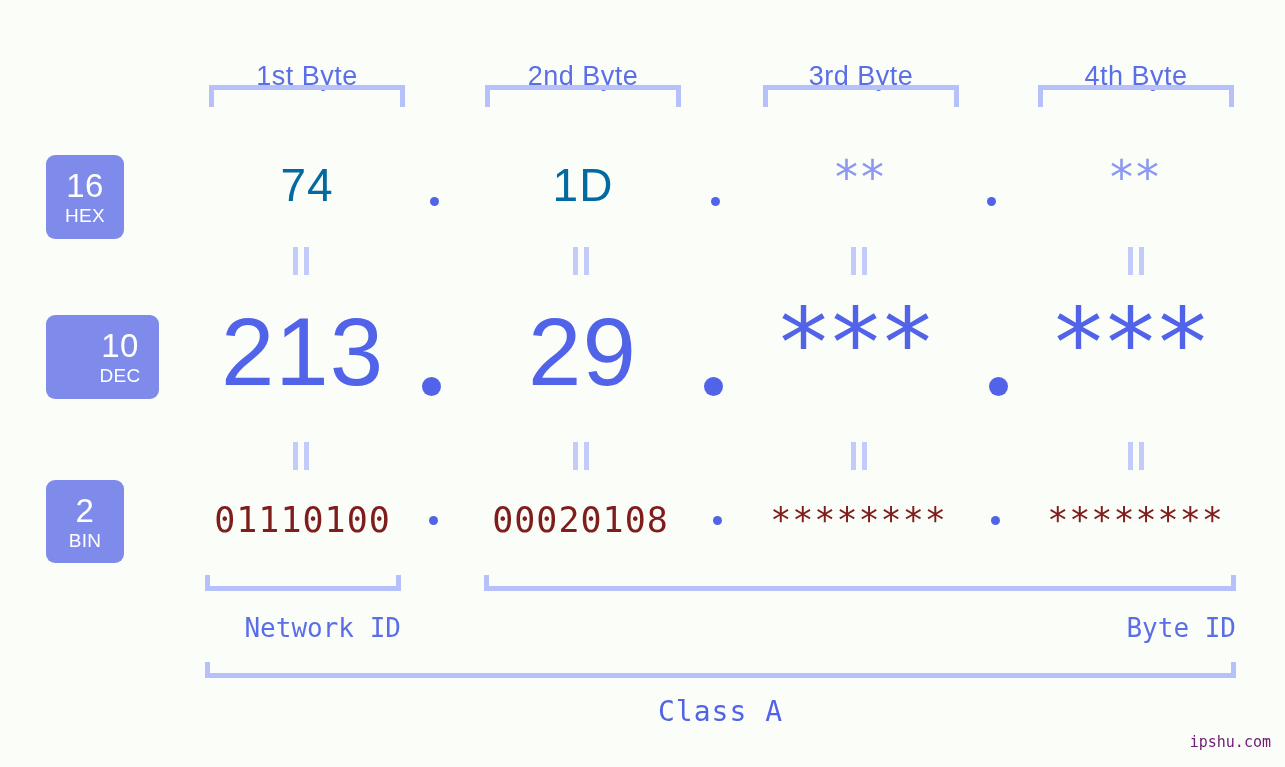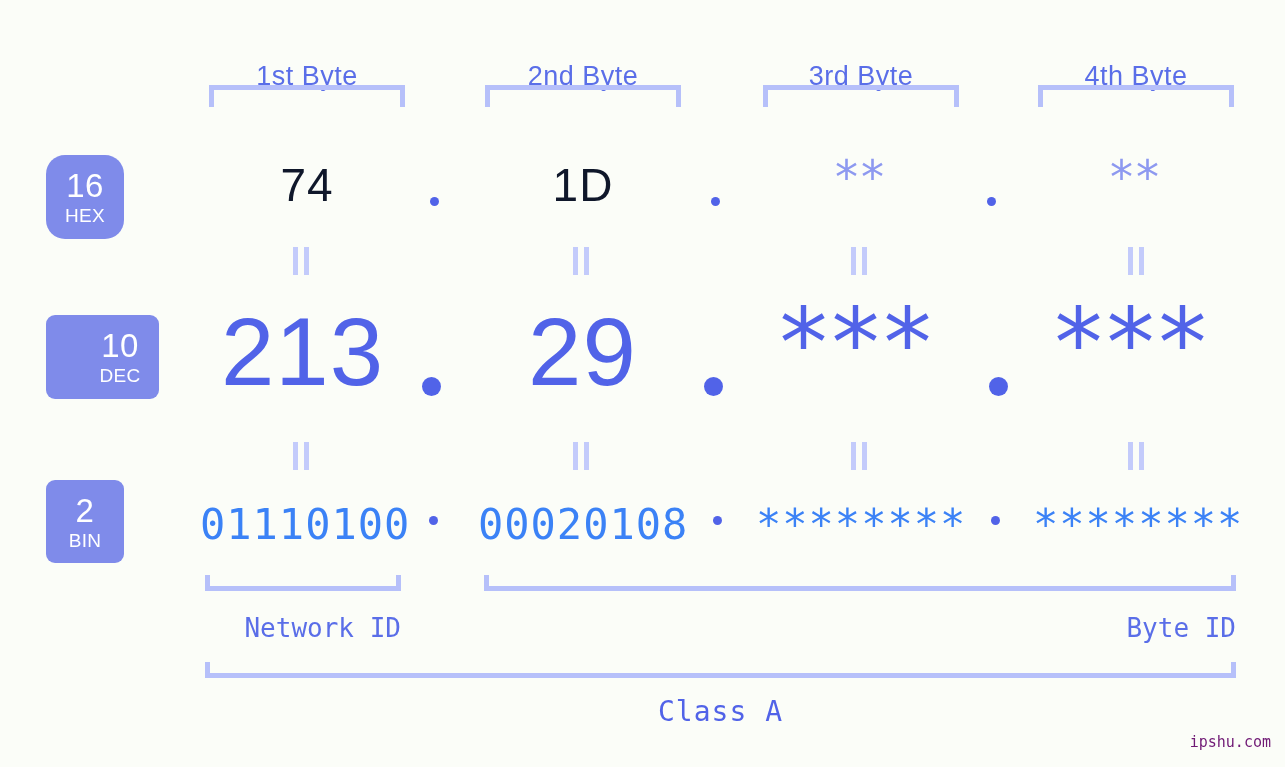--- a/index.html
+++ b/index.html
@@ -79,21 +79,21 @@
 
   
   .cell {
     position: absolute;
     text-align: center;
     white-space: pre;
   }
 
   .hex-val {
     font-size: 46px;
-    color: #0f172a;
+    color: #0369a1;
     font-family: "Liberation Sans", sans-serif;
     letter-spacing: 1px;
   }
   .hex-star {
     font-size: 46px;
     color: #8d99f0;
     font-family: "DejaVu Sans", sans-serif;
     letter-spacing: 3px;
   }
   .dec-val {
@@ -102,22 +102,22 @@
     font-family: "Liberation Sans", sans-serif;
     letter-spacing: 1px;
   }
   .dec-star {
     font-size: 96px;
     color: #5163e8;
     font-family: "DejaVu Sans", sans-serif;
     letter-spacing: 4px;
   }
   .bin-val {
-    font-size: 42px;
-    color: #3b82f6;
+    font-size: 35px;
+    color: #7f1d1d;
     font-family: "DejaVu Sans Mono", monospace;
     letter-spacing: 1px;
   }
 
   
   .dot {
     position: absolute;
     border-radius: 50%;
     background: #5163e8;
   }
@@ -173,21 +173,21 @@
   <div class="byte-header" style="left:209px;width:196px;">1st Byte</div>
   <div class="byte-header" style="left:485px;width:196px;">2nd Byte</div>
   <div class="byte-header" style="left:763px;width:196px;">3rd Byte</div>
   <div class="byte-header" style="left:1038px;width:196px;">4th Byte</div>
 
   <div class="bracket-top" style="left:209px;top:85px;width:196px;"></div>
   <div class="bracket-top" style="left:485px;top:85px;width:196px;"></div>
   <div class="bracket-top" style="left:763px;top:85px;width:196px;"></div>
   <div class="bracket-top" style="left:1038px;top:85px;width:196px;"></div>
 
-  <div class="badge" style="top:155px;height:84px;border-radius:19px;">
+  <div class="badge" style="top:155px;height:84px;">
     <span class="num">16</span>
     <span class="nm">HEX</span>
   </div>
 
   <div class="cell hex-val" style="left:209px;top:158px;width:196px;">74</div>
   <div class="cell hex-val" style="left:485px;top:158px;width:196px;">1D</div>
   <div class="cell hex-star" style="left:763px;top:150px;width:196px;">**</div>
   <div class="cell hex-star" style="left:1038px;top:150px;width:196px;">**</div>
 
   <div class="dot" style="left:430px;top:197px;width:9px;height:9px;"></div>

